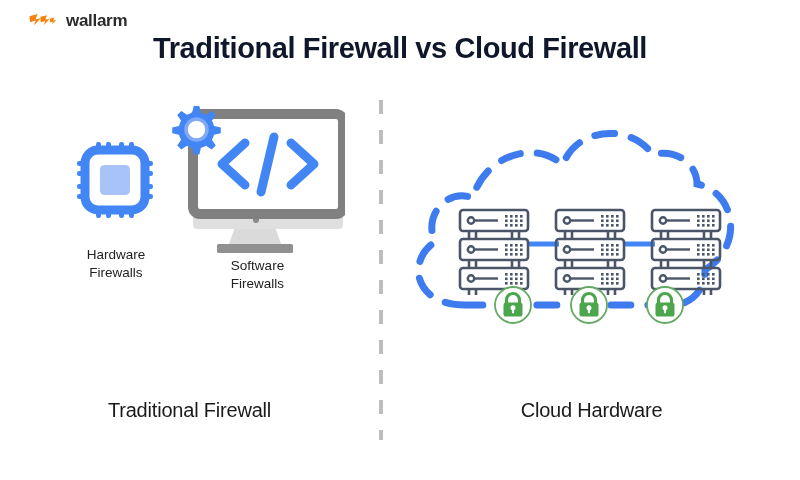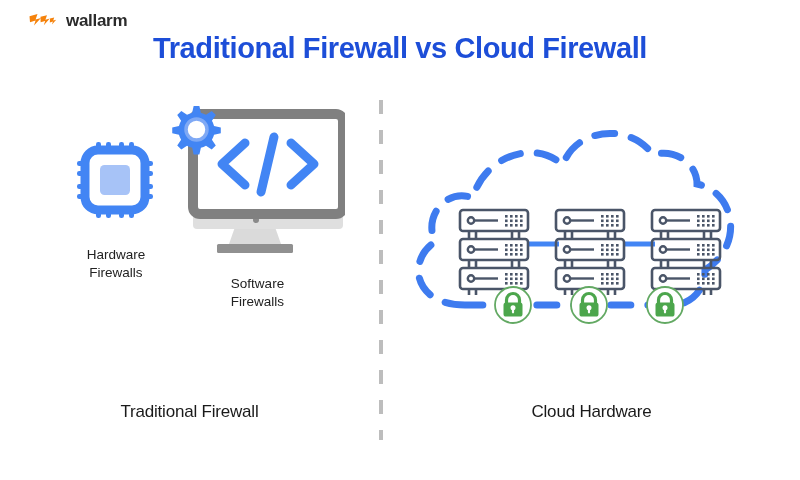--- a/index.html
+++ b/index.html
@@ -22,55 +22,55 @@
   .brand-mark{width:30px;height:16px;display:block;}
   .brand-name{
     font-size:17px;font-weight:700;color:#2b2b2b;
     letter-spacing:-0.3px;line-height:1;
   }
 
   
   .title{
     position:absolute;left:0;top:32px;width:800px;
     text-align:center;
-    font-size:29px;font-weight:700;color:#1d4ed8;
+    font-size:29px;font-weight:700;color:#0f172a;
     letter-spacing:-0.4px;
   }
 
   
   .divider{
     position:absolute;left:379px;top:100px;
     width:4px;height:340px;
   }
 
   
   .panel{position:absolute;top:100px;height:360px;}
   .panel-left{left:0;width:379px;}
   .panel-right{left:383px;width:417px;}
 
   .panel-caption{
     position:absolute;bottom:38px;left:0;width:100%;
-    text-align:center;font-size:17px;color:#1a1a1a;
+    text-align:center;font-size:20px;color:#1a1a1a;
     letter-spacing:-0.2px;
   }
 
   
   .art-left{position:absolute;left:0;top:0;width:379px;height:275px;}
 
   .chip-wrap{position:absolute;left:75px;top:40px;width:82px;}
   .chip-svg{display:block;width:80px;height:80px;}
   .chip-label{
     margin-top:26px;text-align:center;
     font-size:13.5px;color:#222;line-height:1.35;
   }
 
   .monitor-wrap{position:absolute;left:165px;top:0px;width:185px;}
   .monitor-svg{display:block;width:180px;height:155px;}
   .monitor-label{
-    margin-top:20px;text-align:center;
+    margin-top:2px;text-align:center;
     font-size:13.5px;color:#222;line-height:1.35;
   }
 
   
   .art-right{position:absolute;left:22px;top:10px;width:340px;height:250px;}
   .cloud-svg{display:block;width:340px;height:250px;}
 </style>
 </head>
 <body>
 

